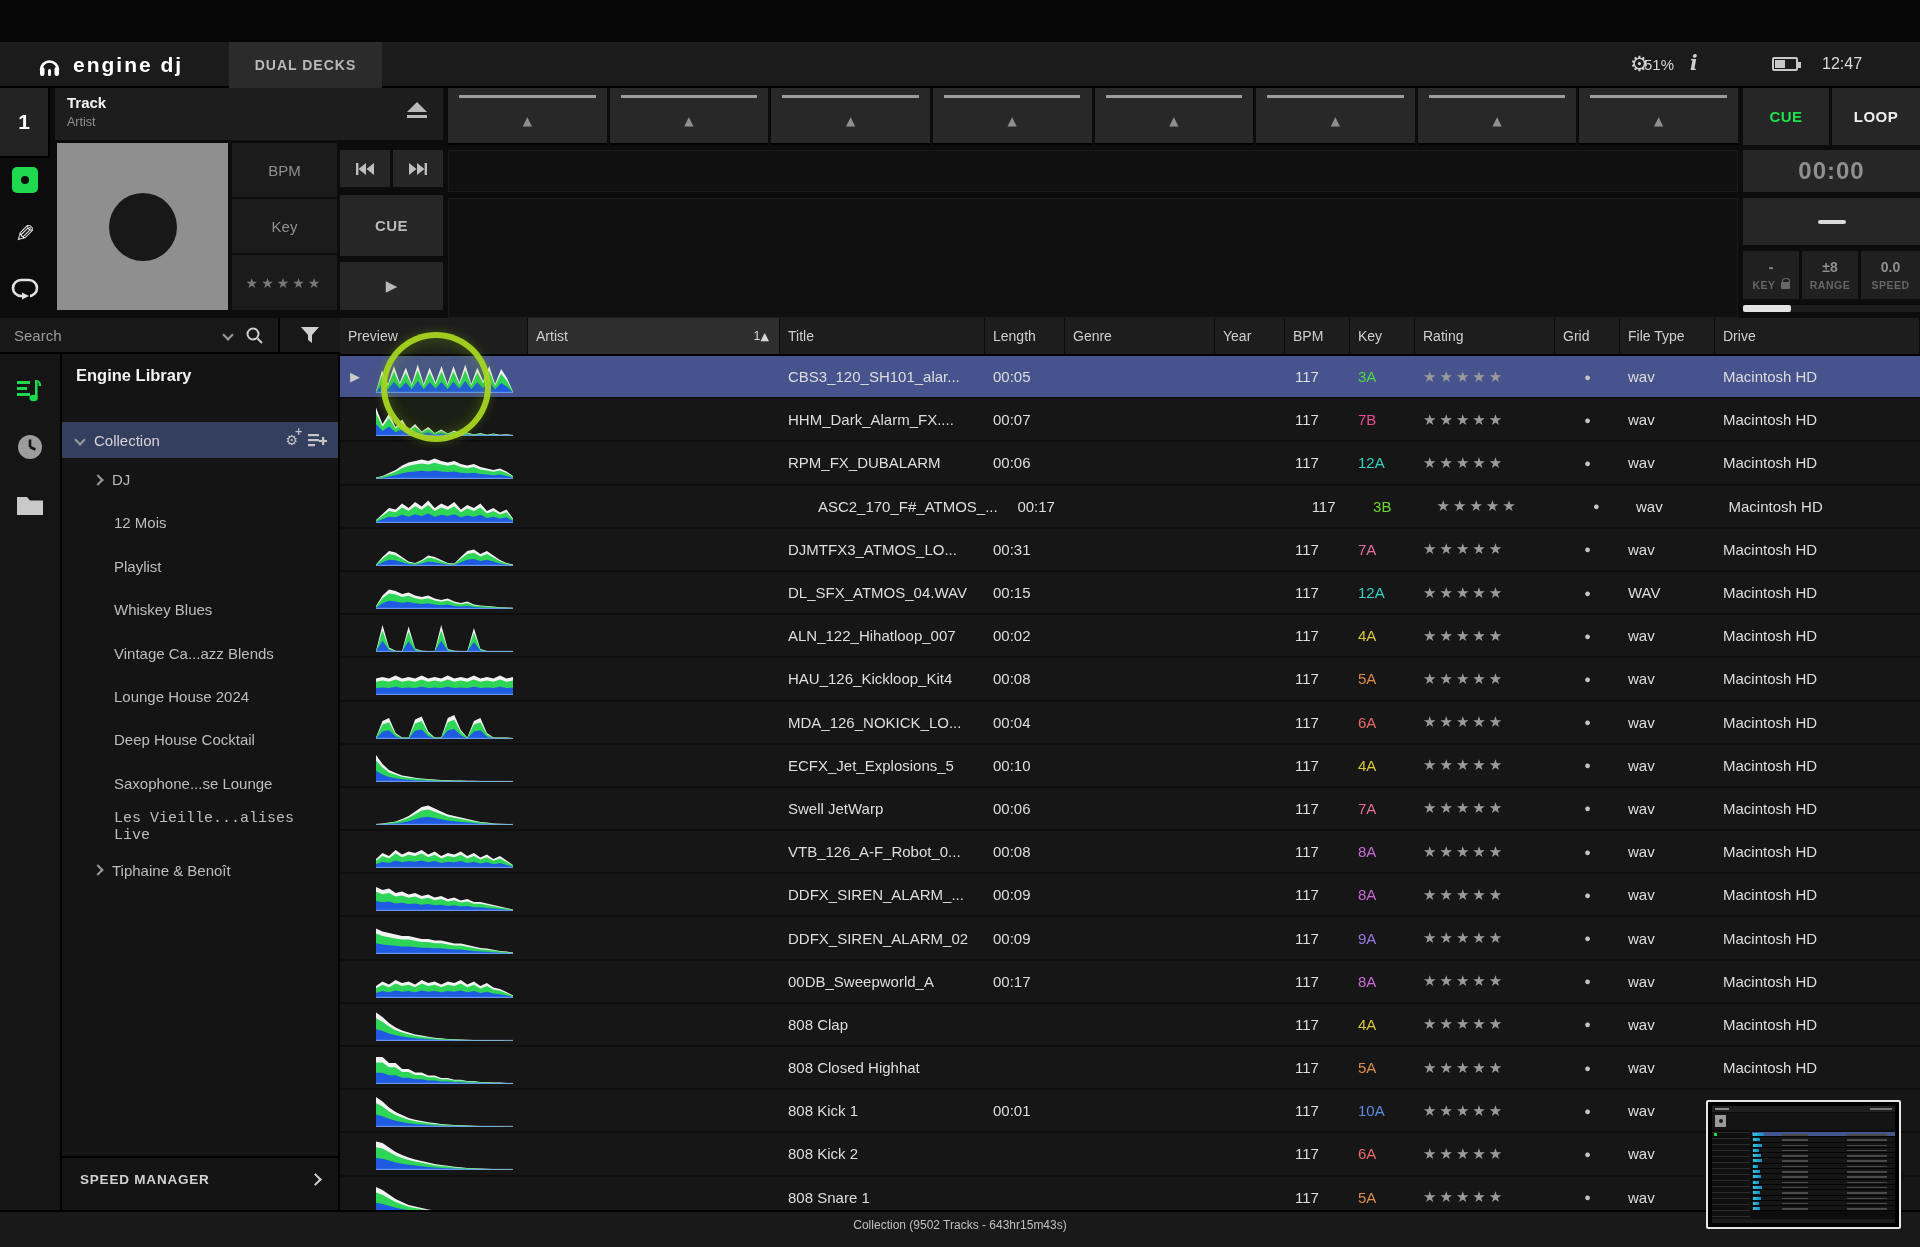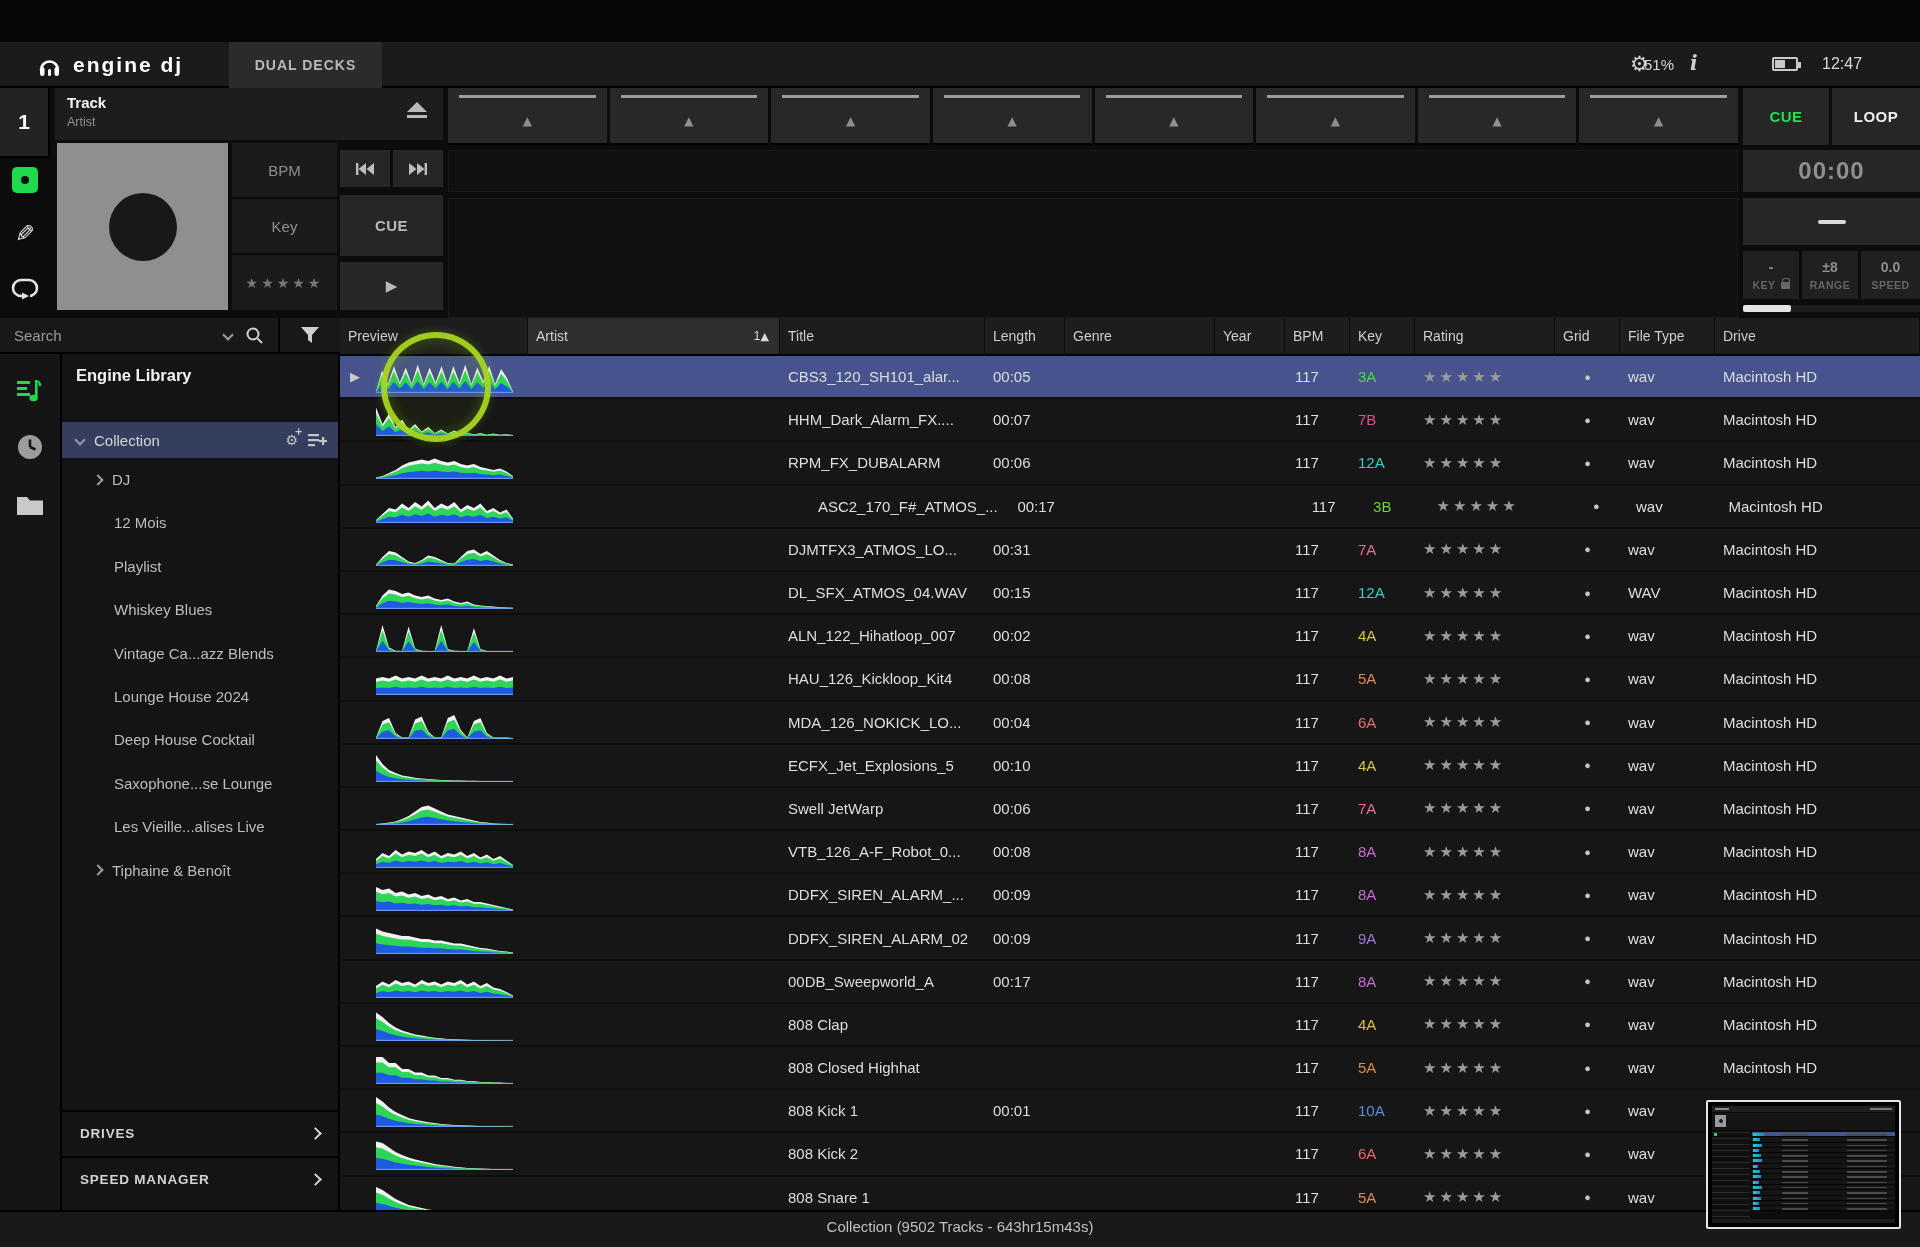--- a/index.html
+++ b/index.html
@@ -97,21 +97,21 @@
   .trow { position:relative; width:1580px; height:41.2px; margin-bottom:2px; background:#161616; display:flex; color:#dedede; font-size:15px; }
   .trow.selected { background:#46538c; }
   .td { height:100%; display:flex; align-items:center; padding-left:8px; overflow:hidden; white-space:nowrap; }
   .td.stars { color:#9a9a9a; font-size:15px; letter-spacing:3px; }
   .td.grid-dot { justify-content:center; padding-left:0; color:#c4c4c4; font-size:11px; }
   .wavebox { position:absolute; left:36px; top:5px; width:137px; height:32px; }
   .row-play { position:absolute; left:10px; top:13px; color:#c9c9c9; font-size:13px; font-family:"DejaVu Sans",sans-serif; }
 
   
   #statusbar { position:absolute; left:0; top:1210px; width:1920px; height:37px; background:#191919; border-top:2px solid #000; }
-  #statusbar .txt { position:absolute; left:0; right:0; top:6px; text-align:center; color:#c0c0c0; font-size:15px; }
+  #statusbar .txt { position:absolute; left:0; right:0; top:6px; text-align:center; color:#c0c0c0; font-size:12px; }
 
   
   #touch-ring { position:absolute; left:381px; top:332px; width:110px; height:110px; border-radius:50%;
     border:6px solid rgba(167,214,31,.95); background:rgba(110,160,10,.07);
     box-shadow:0 0 10px rgba(120,180,10,.35), inset 0 0 14px rgba(120,180,10,.35); z-index:40; }
   #pip { position:absolute; left:1706px; top:1100px; width:195px; height:129px; background:#000; border:2px solid #e6e6e6; border-radius:2px; z-index:50; padding:4px; }
   .pip-screen { position:relative; width:100%; height:100%; background:#0c0c0c; overflow:hidden; }
   .pip-top { position:absolute; left:0; top:0; right:0; height:6px; background:#1f1f1f; }
   .pip-top::after { content:""; position:absolute; right:3px; top:2px; width:22px; height:2px; background:#777; }
   .pip-top::before { content:""; position:absolute; left:3px; top:2px; width:14px; height:2px; background:#888; }
@@ -350,32 +350,28 @@
           </div>
           <div class="tree-item" style="top: 321px;">
             <span class="lbl">Lounge House 2024</span>
           </div>
           <div class="tree-item" style="top: 364.4px;">
             <span class="lbl">Deep House Cocktail</span>
           </div>
           <div class="tree-item" style="top: 407.8px;">
             <span class="lbl">Saxophone...se Lounge</span>
           </div>
-          <div class="tree-item" style="top: 451.2px;">
+          <div class="tree-item" style="top: 451.2px; font-family: Liberation Mono, monospace;">
             <span class="lbl">Les Vieille...alises Live</span>
           </div>
           <div class="tree-item haschev" style="top: 494.6px;">
             <span class="chev right"></span>
             <span class="lbl">Tiphaine &amp; Benoît</span>
           </div>
         </div>
-      <div class="bottom-row" style="top:756px;">
-        <span class="lbl">DRIVES</span>
-          <span class="chev right"></span>
-      </div>
       <div class="bottom-row" style="top:802px;">
         <span class="lbl">SPEED MANAGER</span>
           <span class="chev right"></span>
       </div>
     </div>
   </div>
 
   <div id="table">
     <div class="thead" id="thead">
         <div class="th" style="width: 188px;">Preview</div>

